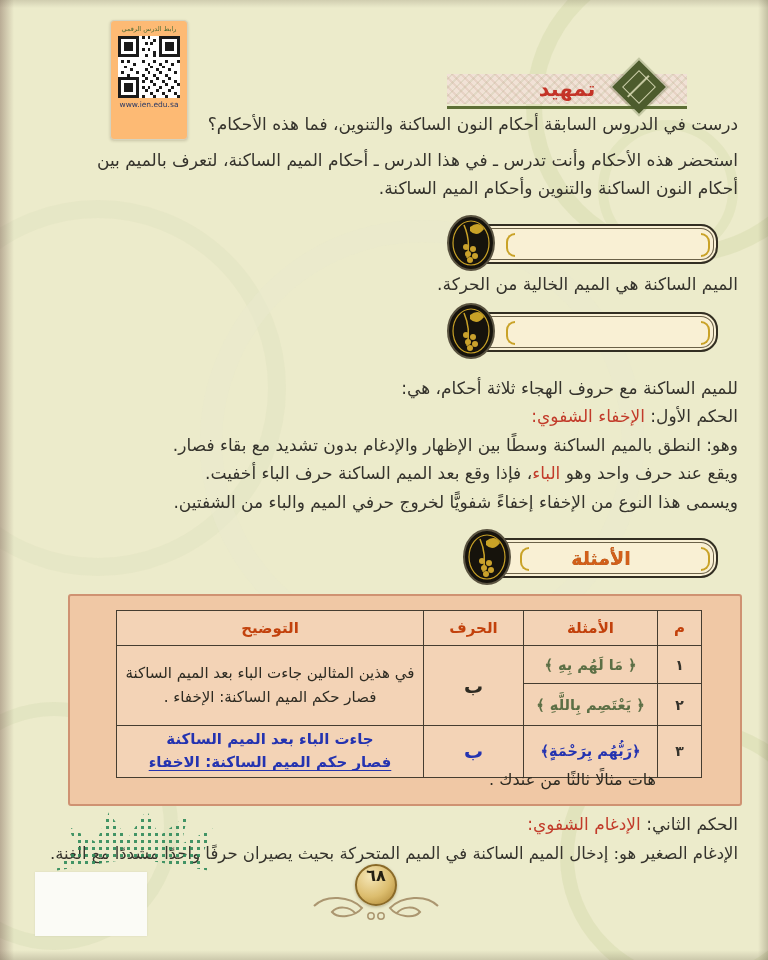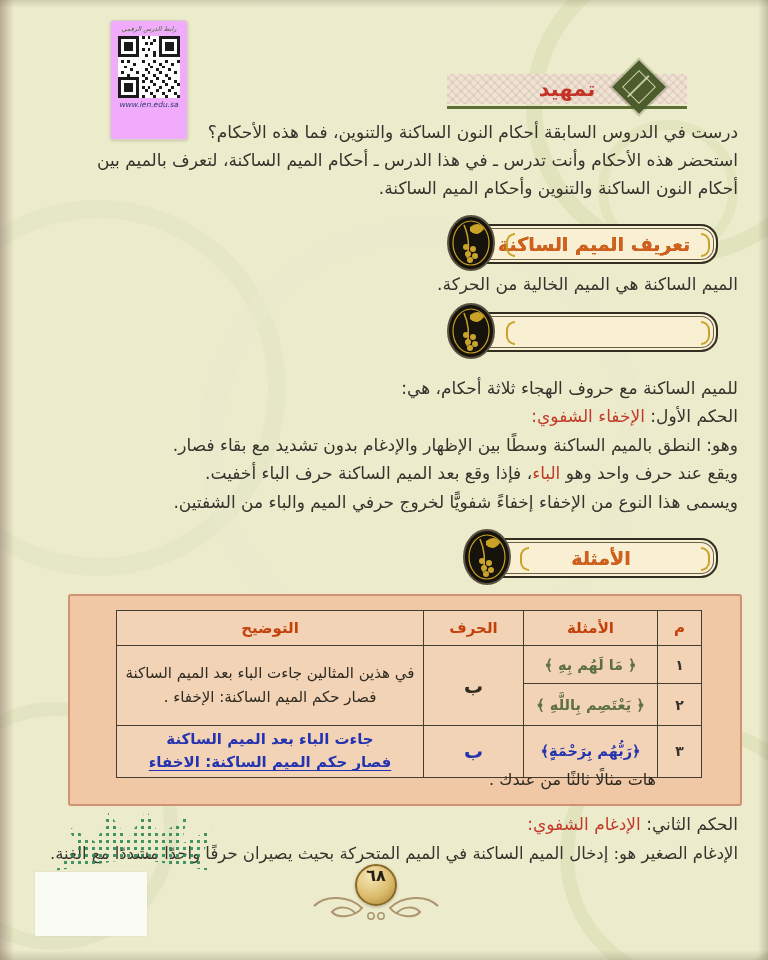--- a/index.html
+++ b/index.html
@@ -18,23 +18,23 @@
   .a5{right:-60px;bottom:-30px;width:240px;height:240px;border:14px solid rgba(213,218,170,.45);}
   .a6{left:-70px;bottom:10px;width:220px;height:220px;border:14px solid rgba(216,220,180,.40);}
   
   .edge{position:absolute;pointer-events:none;z-index:50;}
   .edge-l{left:0;top:0;bottom:0;width:14px;background:linear-gradient(to right,rgba(116,86,76,.42),rgba(116,86,76,0));}
   .edge-r{right:0;top:0;bottom:0;width:10px;background:linear-gradient(to left,rgba(100,92,70,.30),rgba(100,92,70,0));}
   .edge-t{left:0;right:0;top:0;height:8px;background:linear-gradient(to bottom,rgba(110,100,80,.22),rgba(110,100,80,0));}
   .edge-b{left:0;right:0;bottom:0;height:10px;background:linear-gradient(to top,rgba(110,100,80,.25),rgba(110,100,80,0));}
 
   
-  .qr-card{position:absolute;left:110px;top:20px;width:78px;height:120px;background:#f0abfc;
+  .qr-card{position:absolute;left:110px;top:20px;width:78px;height:120px;background:#fdba74;
     border:1px solid #d6d3be;border-radius:4px;box-shadow:0 1px 3px rgba(60,50,30,.2);
-    display:flex;flex-direction:column;align-items:center;justify-content:flex-start;padding-top:4px;box-sizing:border-box;z-index:5;font-style:italic;}
+    display:flex;flex-direction:column;align-items:center;justify-content:flex-start;padding-top:4px;box-sizing:border-box;z-index:5;}
   .qr-caption{font-size:6.5px;color:#4a6a35;white-space:nowrap;}
   .qr-url{font-size:7.5px;color:#2b3a66;margin-top:2px;white-space:nowrap;}
   .qr-svg{width:62px;height:62px;margin-top:3px;}
 
   
   .tamheed-band{position:absolute;left:447px;top:74px;width:240px;height:30px;z-index:4;
     background:#f1e2d6;
     background-image:repeating-linear-gradient(45deg,rgba(193,150,130,.20) 0 2px,transparent 2px 6px),
                      repeating-linear-gradient(-45deg,rgba(150,165,110,.16) 0 2px,transparent 2px 6px);
     display:flex;align-items:center;justify-content:center;}
@@ -126,26 +126,25 @@
   </svg>
   <div class="qr-url">www.ien.edu.sa</div>
 </div>
 
 <div class="tamheed-band">
   <span class="tamheed-title">تمهيد</span>
 </div>
 <div class="tamheed-underline"></div>
 <div class="tamheed-diamond"></div>
 
-<div class="tline" style="top:120px;">درست في الدروس السابقة أحكام النون الساكنة والتنوين، فما هذه الأحكام؟</div>
+<div class="tline" style="top:112px;">درست في الدروس السابقة أحكام النون الساكنة والتنوين، فما هذه الأحكام؟</div>
 <div class="tline" style="top:148px;">استحضر هذه الأحكام وأنت تدرس ـ في هذا الدرس ـ أحكام الميم الساكنة، لتعرف بالميم بين</div>
 <div class="tline" style="top:176px;">أحكام النون الساكنة والتنوين وأحكام الميم الساكنة.</div>
 
 <div class="plaque" style="left:470px;top:224px;width:244px;">
-  <span class="lbl">تعريف الميم الساكنة</span>
   <span class="bkt bkt-r"></span>
   <span class="bkt bkt-l"></span>
 </div>
 <svg class="medallion" style="left:446px;top:214px;" viewBox="0 0 50 58">
   <ellipse cx="25" cy="29" rx="23" ry="27" fill="#16130c" stroke="#5a5340" stroke-width="2"></ellipse>
   <ellipse cx="25" cy="29" rx="18" ry="22" fill="none" stroke="#c9a227" stroke-width="1.2"></ellipse>
   <path d="M24 13 q9 -7 14 2 q-7 9 -14 2 z" fill="#c9a227"></path>
   <path d="M18 11 q7 16 3 33" stroke="#c9a227" stroke-width="1.5" fill="none"></path>
   <g fill="#caa22c">
       <circle cx="20" cy="33" r="3"></circle>

